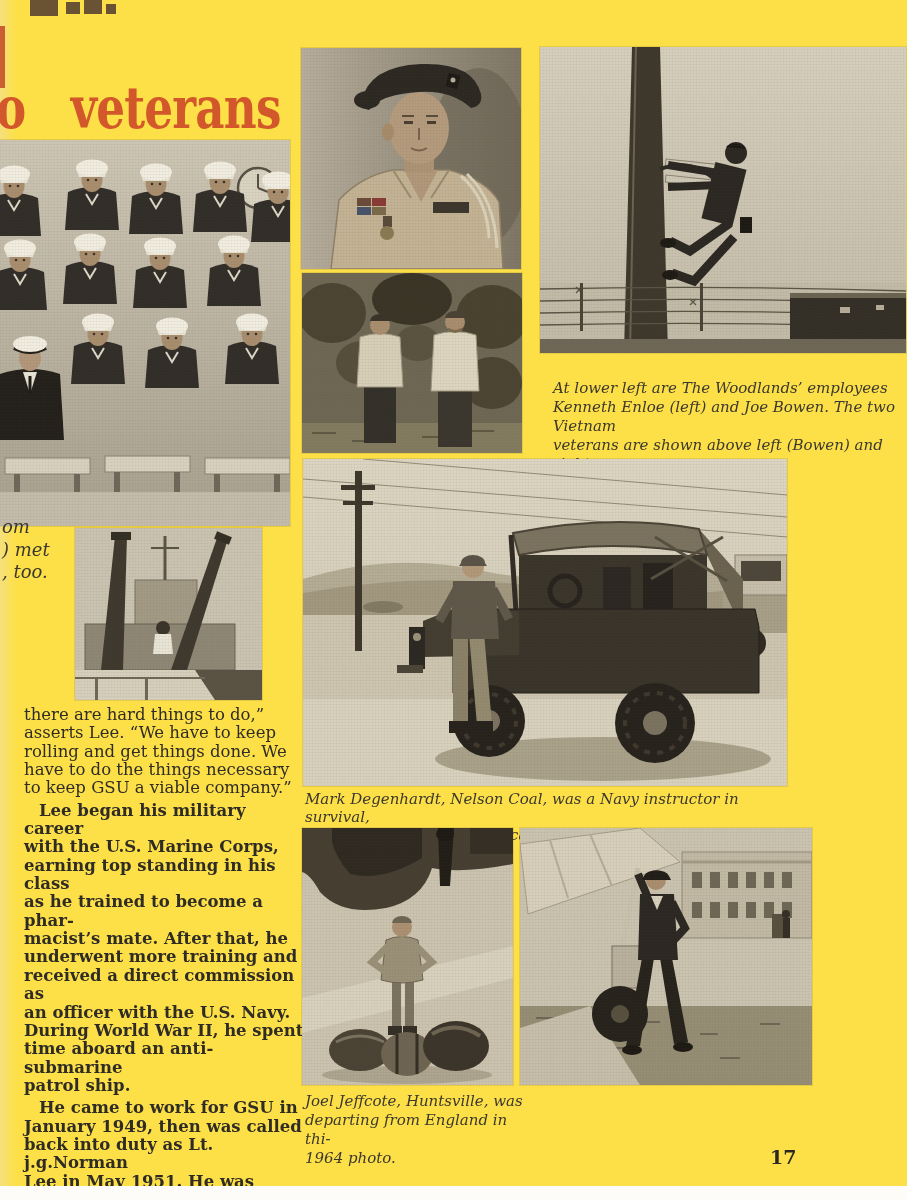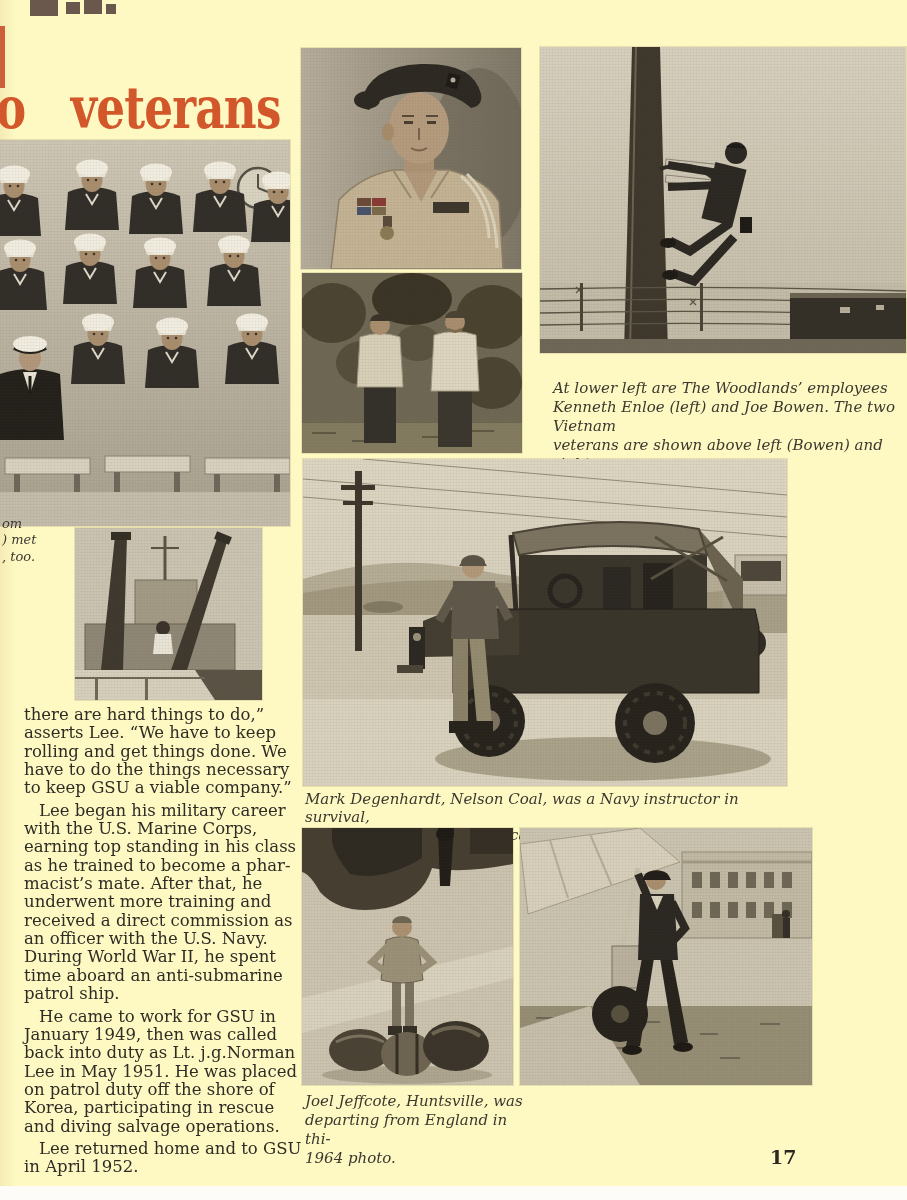--- a/index.html
+++ b/index.html
@@ -1,40 +1,40 @@
 <!DOCTYPE html>
 <html><head>
 <meta charset="utf-8">
 <style>
   html,body{margin:0;padding:0;background:#f8f5ea;}
-  .page{position:relative;width:907px;height:1200px;background:#fef9c3;overflow:hidden;
+  .page{position:relative;width:907px;height:1200px;background:#fde047;overflow:hidden;
         font-family:"DejaVu Serif",serif;color:#33302a;}
   .edge-tint{position:absolute;left:0;top:0;width:16px;height:100%;
              background:linear-gradient(90deg,rgba(238,224,168,.55),rgba(238,224,168,0));}
   .bottom-strip{position:absolute;left:0;top:1186px;width:100%;height:14px;background:#fdfcf8;}
   .mark{position:absolute;background:#45302e;opacity:.8;}
   .streak{position:absolute;left:0;top:26px;width:5px;height:62px;background:#c8502c;opacity:.9;}
   .heading{position:absolute;left:-4px;top:74px;margin:0;font-weight:bold;font-size:58px;
            color:#d2572a;transform:scaleX(.78);transform-origin:left top;letter-spacing:-1px;
            white-space:nowrap;}
   .heading .cut{display:inline-block;}
   .heading .word{display:inline-block;margin-left:58px;}
   .photo{position:absolute;margin:0;overflow:hidden;outline:1px solid rgba(60,50,30,.12);}
   .photo svg{display:block;}
   .photo::after{content:"";position:absolute;inset:0;pointer-events:none;
      background:repeating-linear-gradient(0deg,rgba(90,75,50,.05) 0 1px,transparent 1px 3px),
                 repeating-linear-gradient(90deg,rgba(90,75,50,.04) 0 1px,transparent 1px 3px);}
   .caption{position:absolute;font-style:italic;font-size:15px;line-height:1.26;
            color:#3b382f;white-space:pre-line;}
-  .fragment{position:absolute;left:2px;top:516px;width:80px;font-style:italic;font-size:13px;
+  .fragment{position:absolute;left:2px;top:516px;width:80px;font-style:italic;font-size:18px;
             line-height:1.25;color:#3b382f;white-space:pre-line;}
   .article{position:absolute;left:20px;top:702px;width:292px;font-size:16.5px;
            line-height:18.35px;color:#2f2c26;}
   .article p{margin:4px;white-space:pre-line;}
-  .article p + p{text-indent:15px;}
+  .article p + p{text-indent:15px;font-weight:bold;}
   .pagenum{position:absolute;left:770px;top:1146px;font-weight:bold;font-size:19px;color:#2b2822;}
 </style>
 </head>
 <body>
 
 <div class="page">
 
   <div class="edge-tint"></div>
 
   <div class="mark" style="left:30px;top:0;width:28px;height:16px;"></div>

